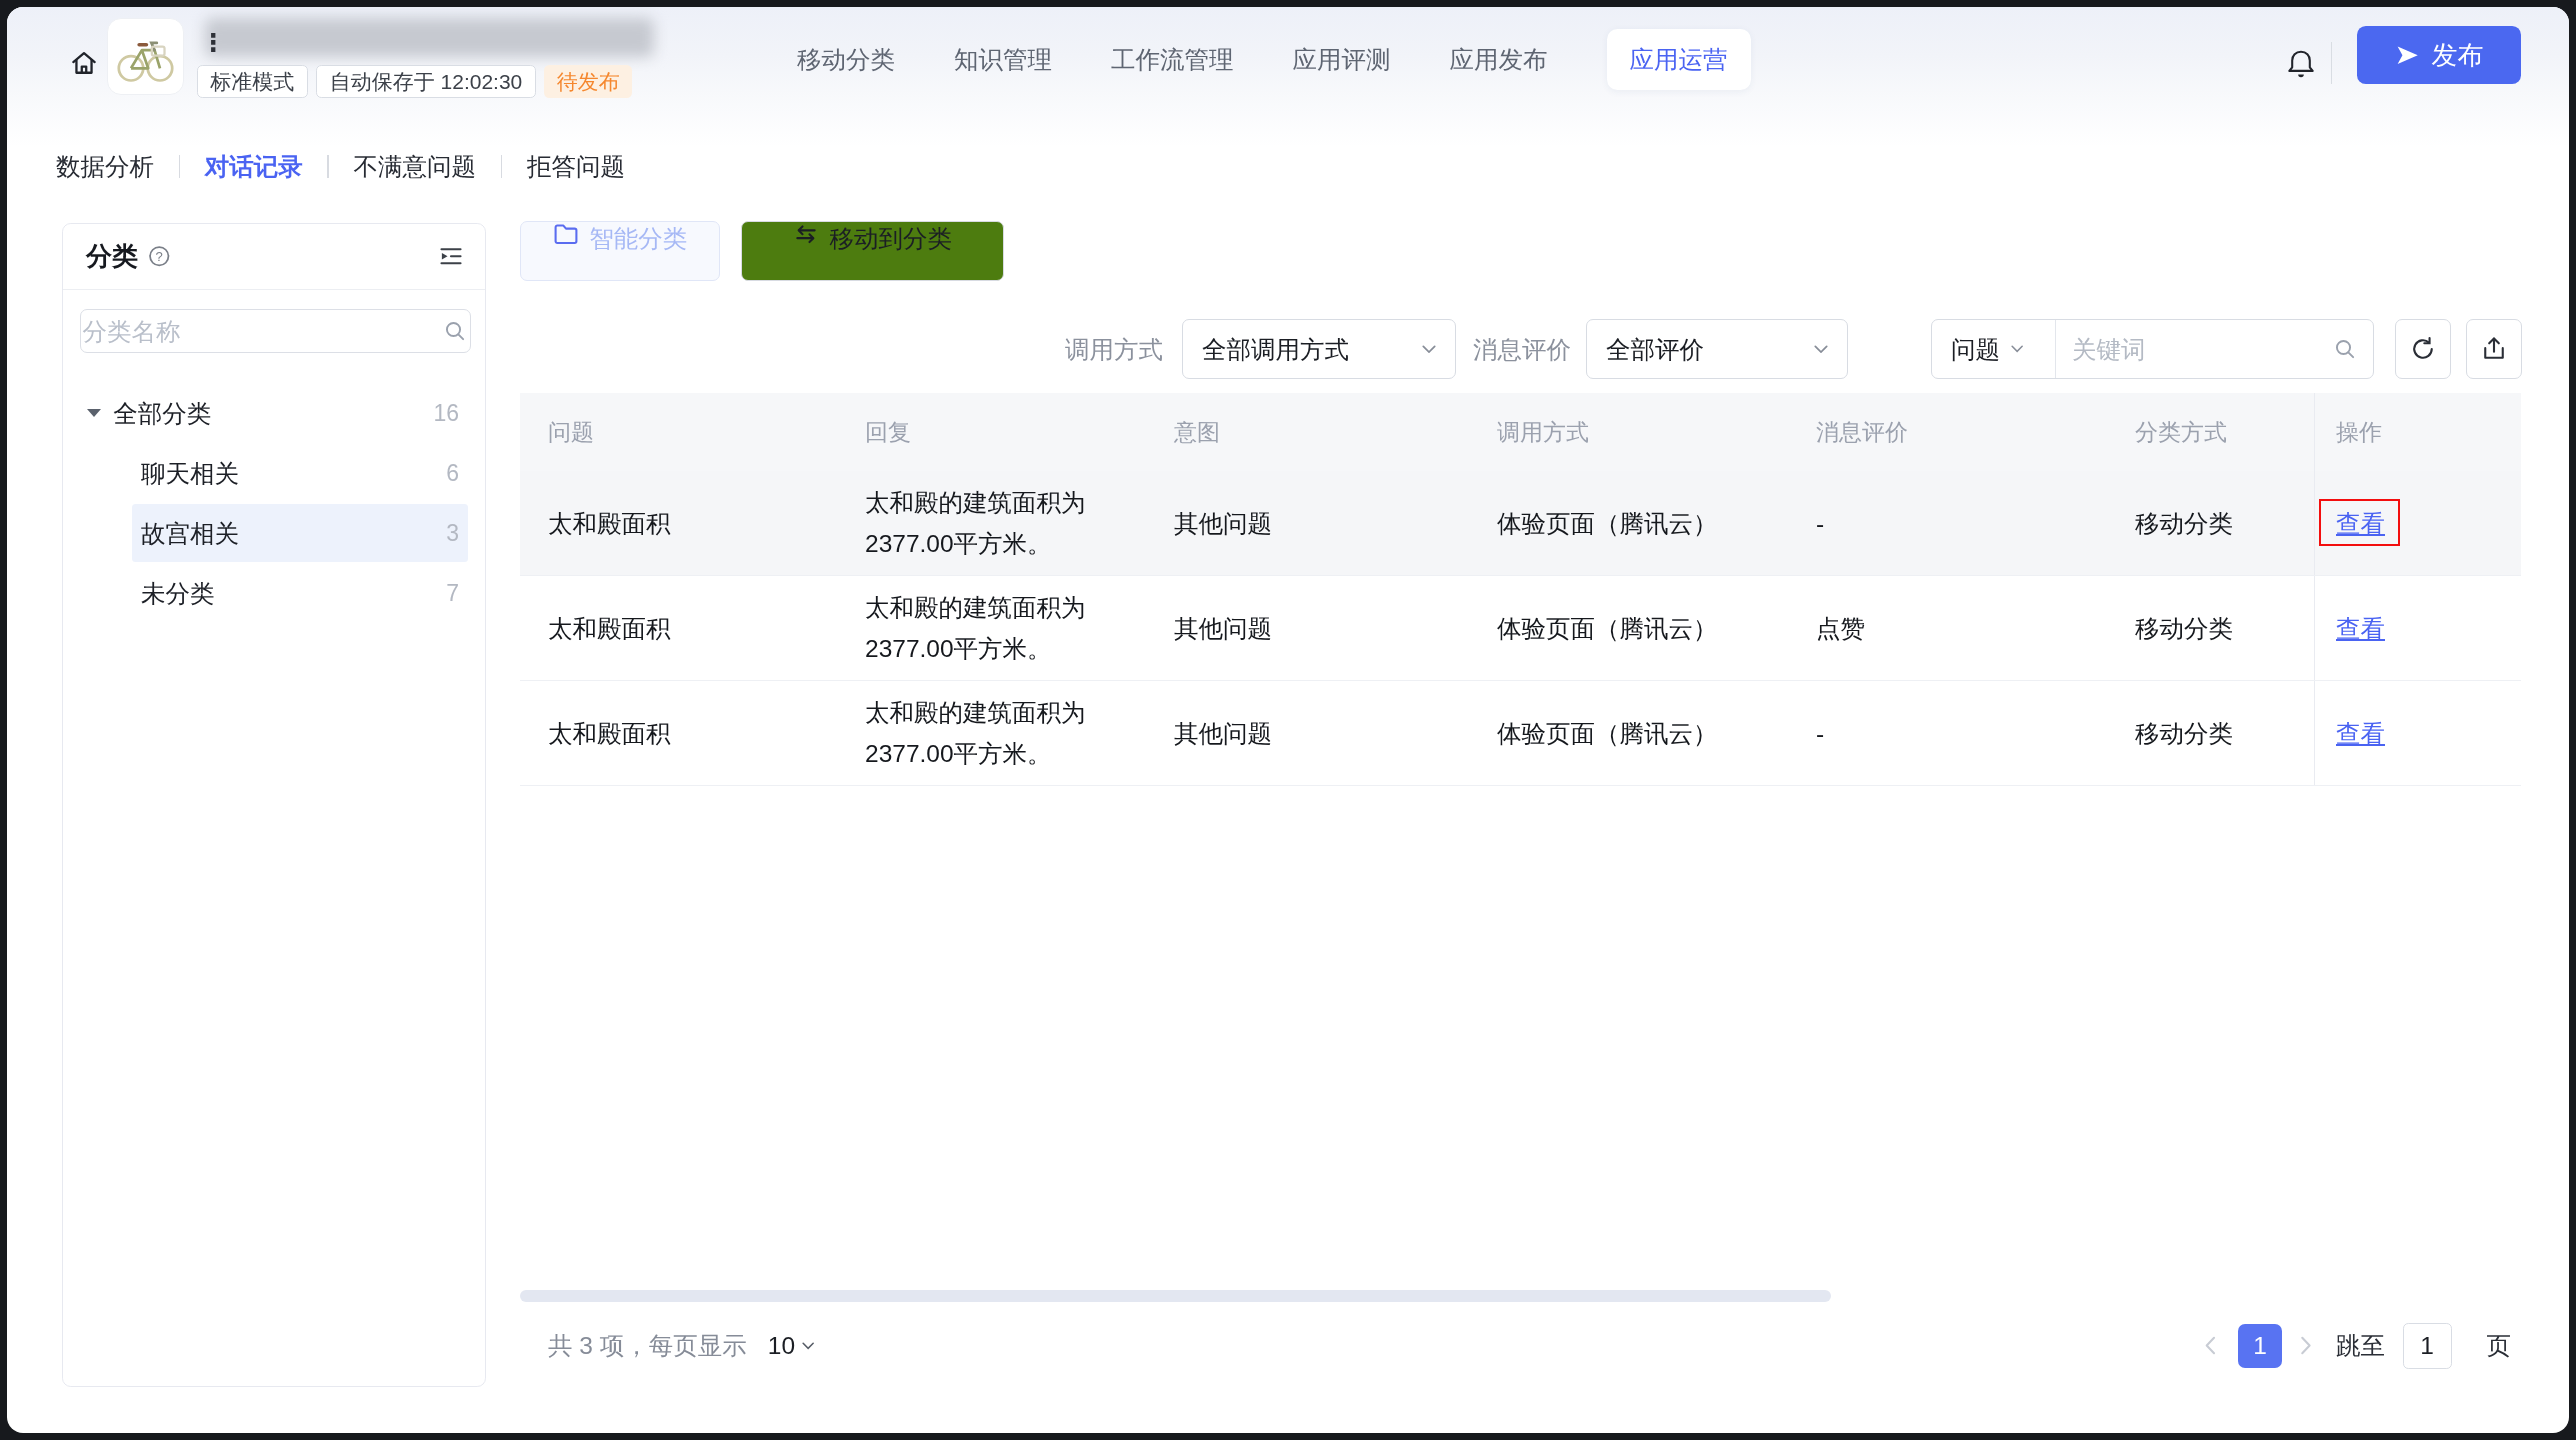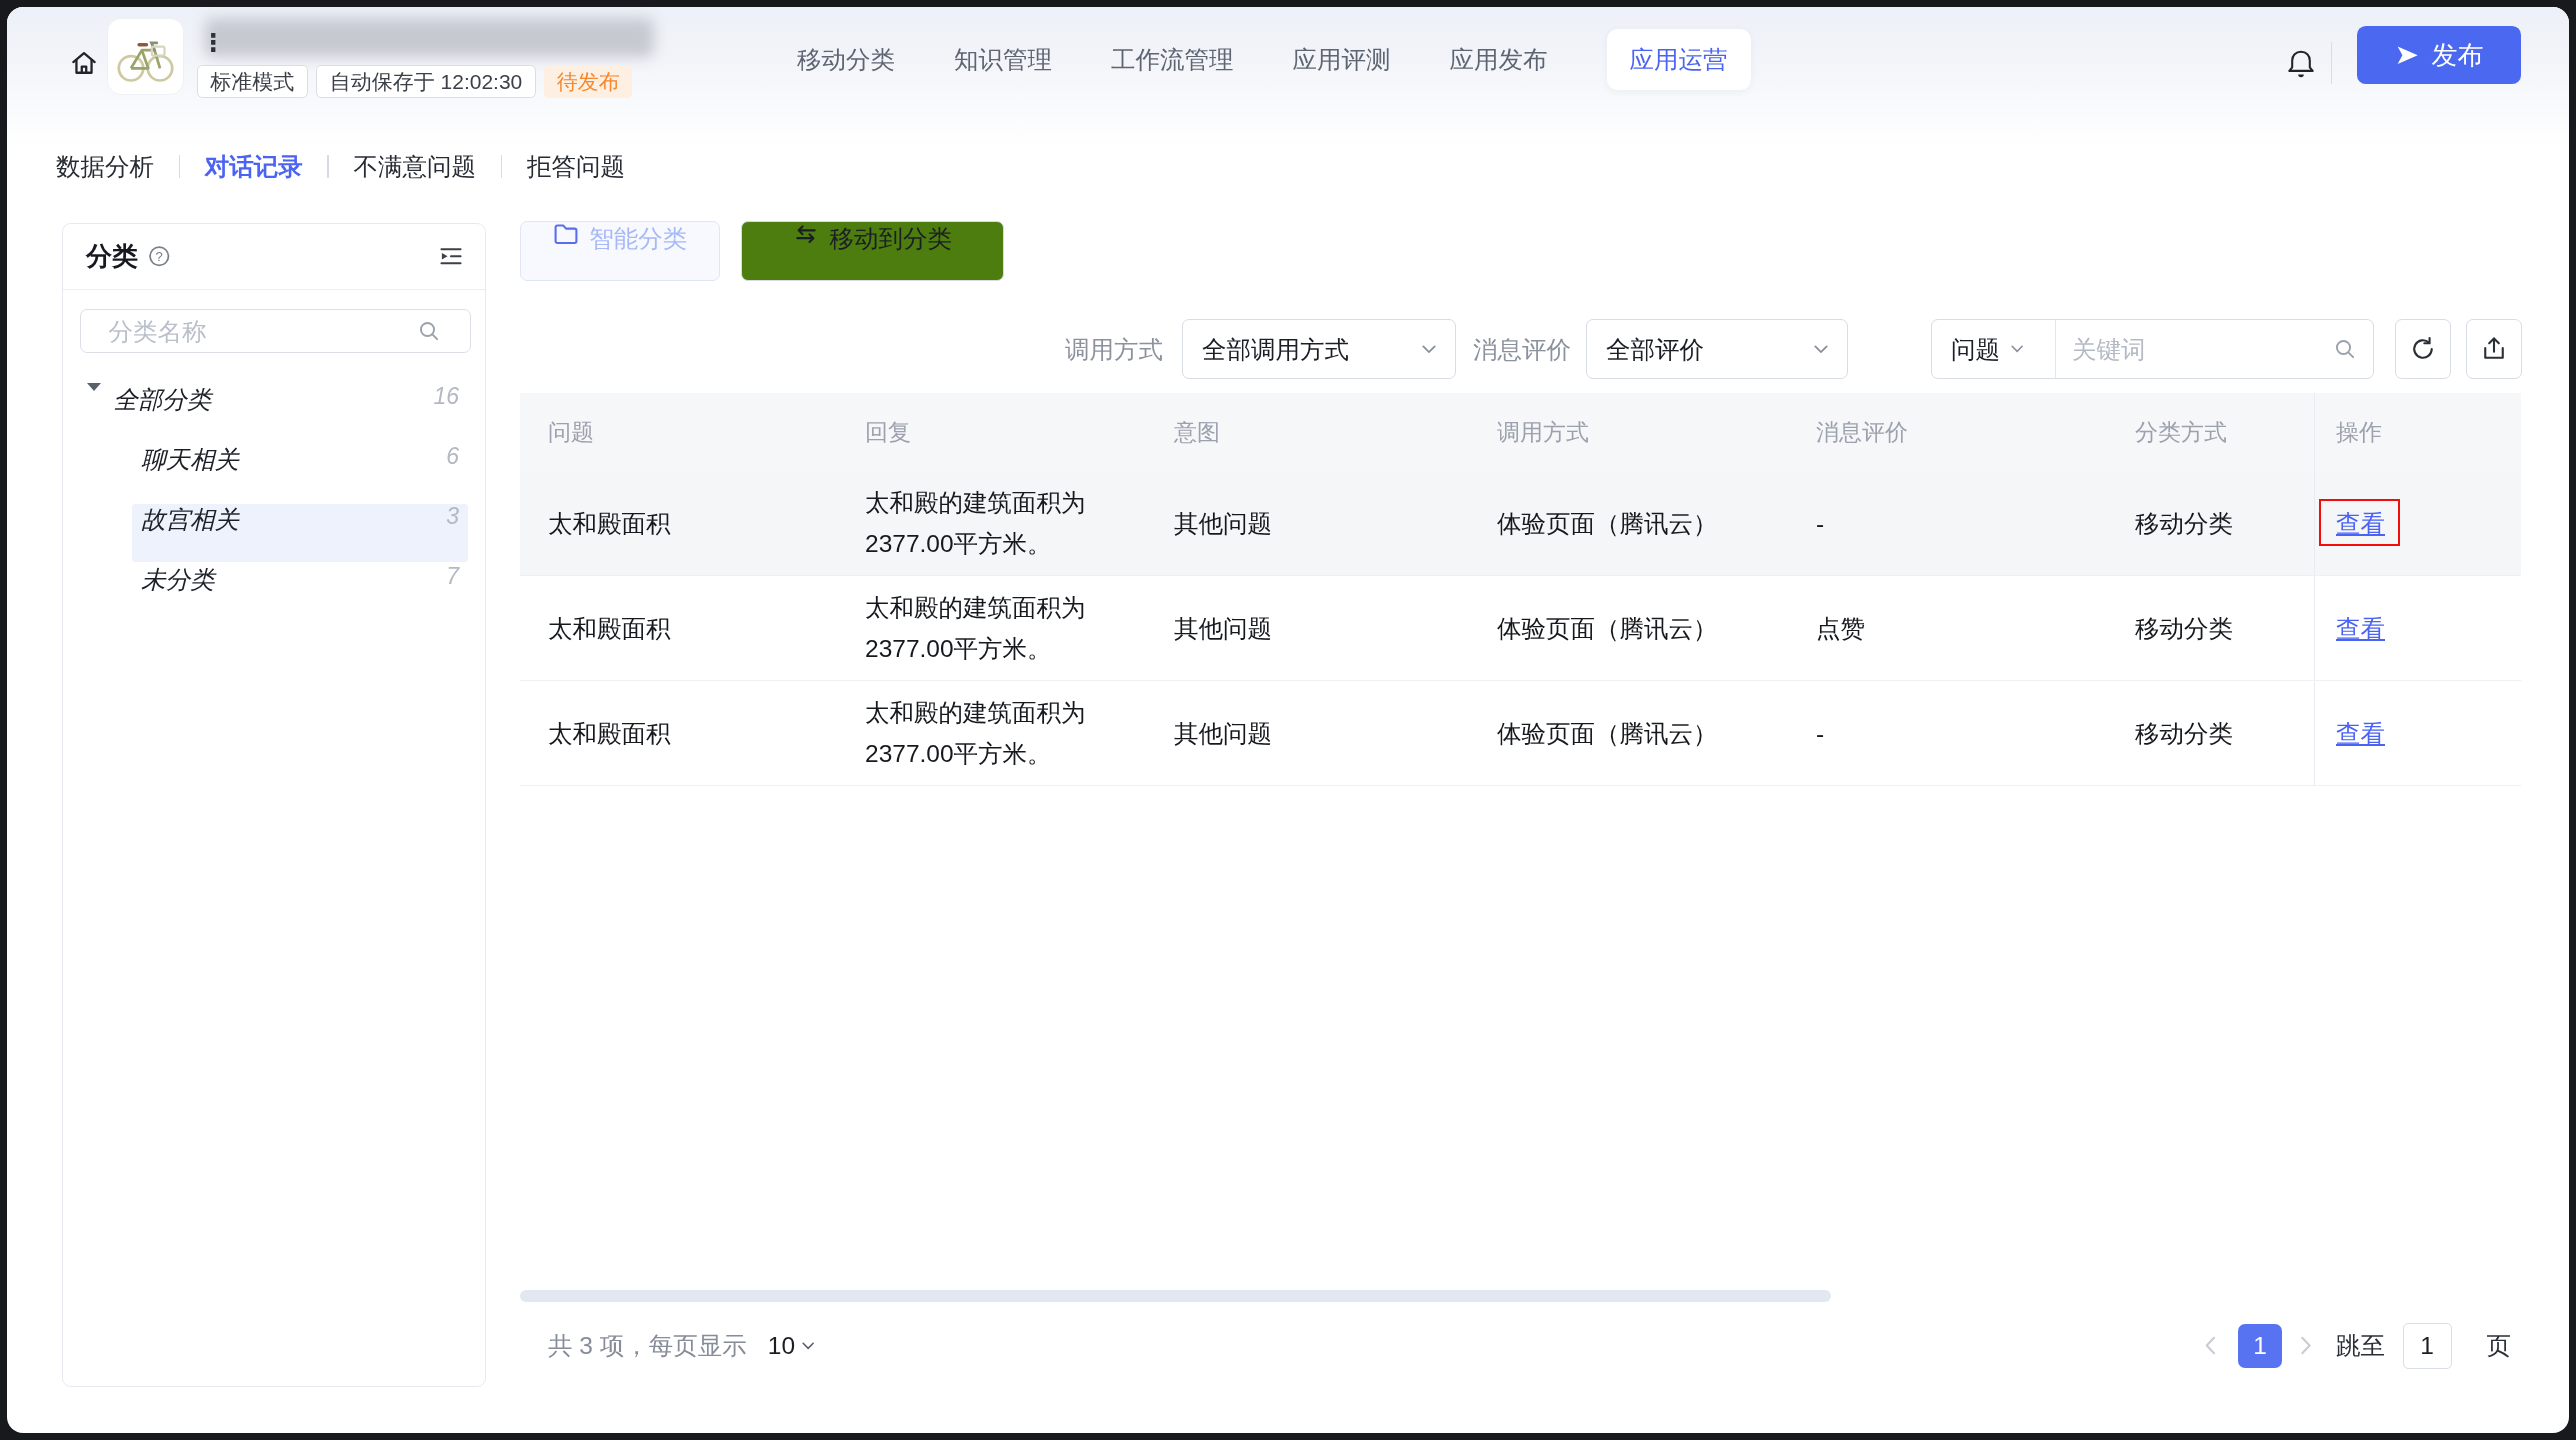--- a/index.html
+++ b/index.html
@@ -32,24 +32,24 @@
 .subnav .it:first-child { padding-left:0; }
 .subnav .it.active { color:#4a63f2; font-weight:700; }
 .subnav .dv { width:1.8px; height:23px; background:#d8dbe1; }
 
 
 .panel { left:55px; top:216px; width:424px; height:1164px; border:0.9px solid #e7e9f0; border-radius:8.8px; background:#fff; }
 .panel-head { position:absolute; left:0; top:0; right:0; height:66px; border-bottom:0.9px solid #eceef2; display:flex; align-items:center; padding:0 21px 0 23px; }
 .panel-title { font-size:26px; font-weight:700; color:#16191f; }
 .help { margin-left:8.8px; }
 .collapse { margin-left:auto; }
-.search { position:absolute; left:16.6px; top:85px; width:391px; height:44px; border:0.9px solid #dcdfe6; border-radius:7px; display:flex; align-items:center; padding:0 28px; }
+.search { position:absolute; left:16.6px; top:85px; width:391px; height:44px; border:0.9px solid #dcdfe6; border-radius:7px; display:flex; align-items:center; padding:0 2px; }
 .search .ph { font-size:24.5px; color:#b9bfca; flex:1; }
 .tree { position:absolute; left:0; top:159px; right:0; }
-.tnode { position:relative; height:60px; display:flex; align-items:flex-start;font-style:italic; }
+.tnode { position:relative; height:60px; display:flex; align-items:center; }
 .tnode .hl { position:absolute; left:69px; right:16.6px; top:0.9px; bottom:0.9px; background:#edf2fc; border-radius:3.5px; }
 .tnode .caret { width:0; height:0; border-left:7px solid transparent; border-right:7px solid transparent; border-top:8px solid #5a616c; margin-left:24px; position:relative; }
 .tnode .lbl { font-size:24.5px; color:#1c1f26; position:relative; }
 .tnode .cnt { position:absolute; right:26px; font-size:23px; color:#b3b8c2; }
 .tnode.lv0 .lbl { margin-left:12.3px; }
 .tnode.lv1 .lbl { margin-left:78px; }
 
 
 .btn { height:60px; border-radius:7px; display:flex; align-items:flex-start; justify-content:center; gap:10.5px; font-size:24.5px; }
 .btn-smart { left:513px; top:214px; width:200px; background:#f7f9fe; border:0.9px solid #e0e6f7; color:#a6b8f5; }

